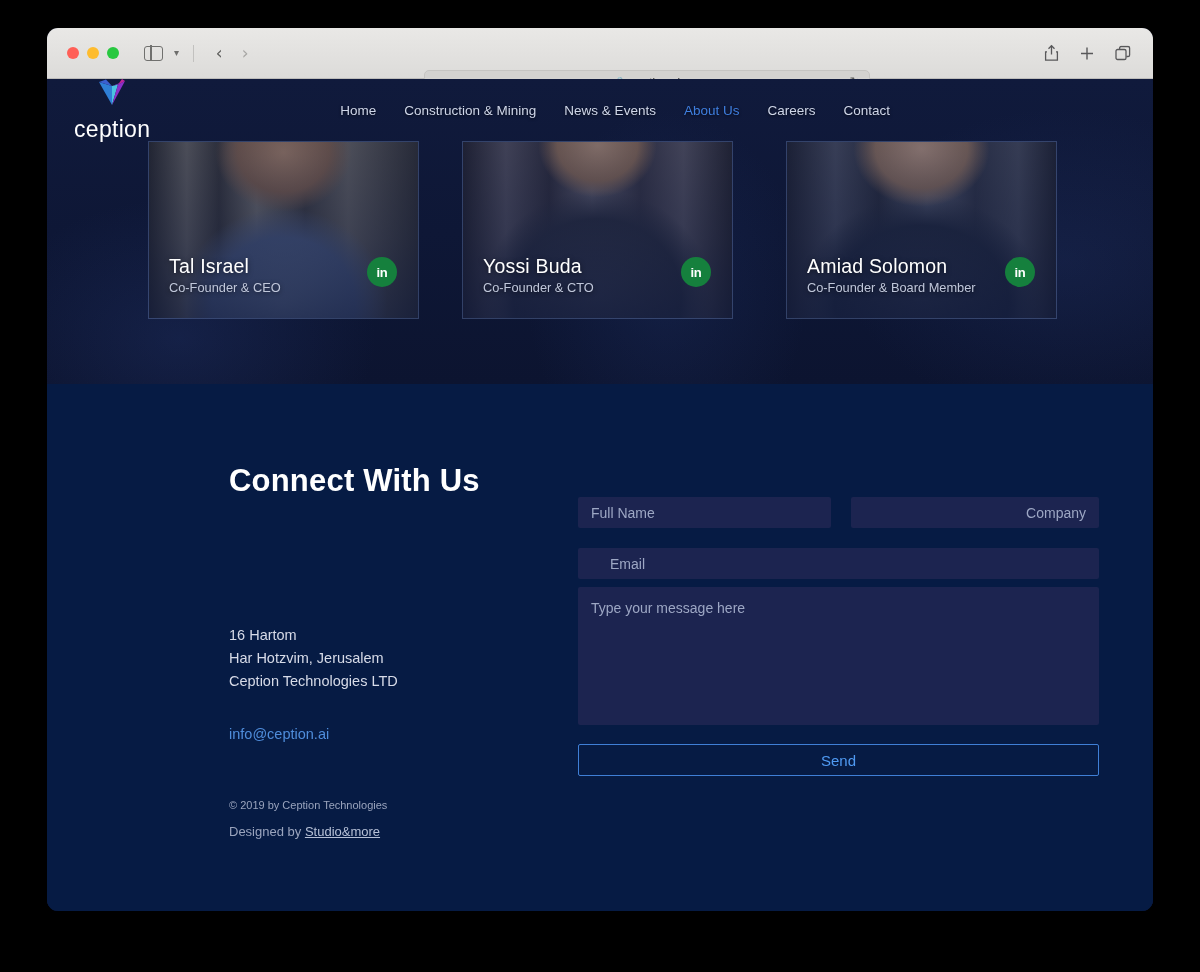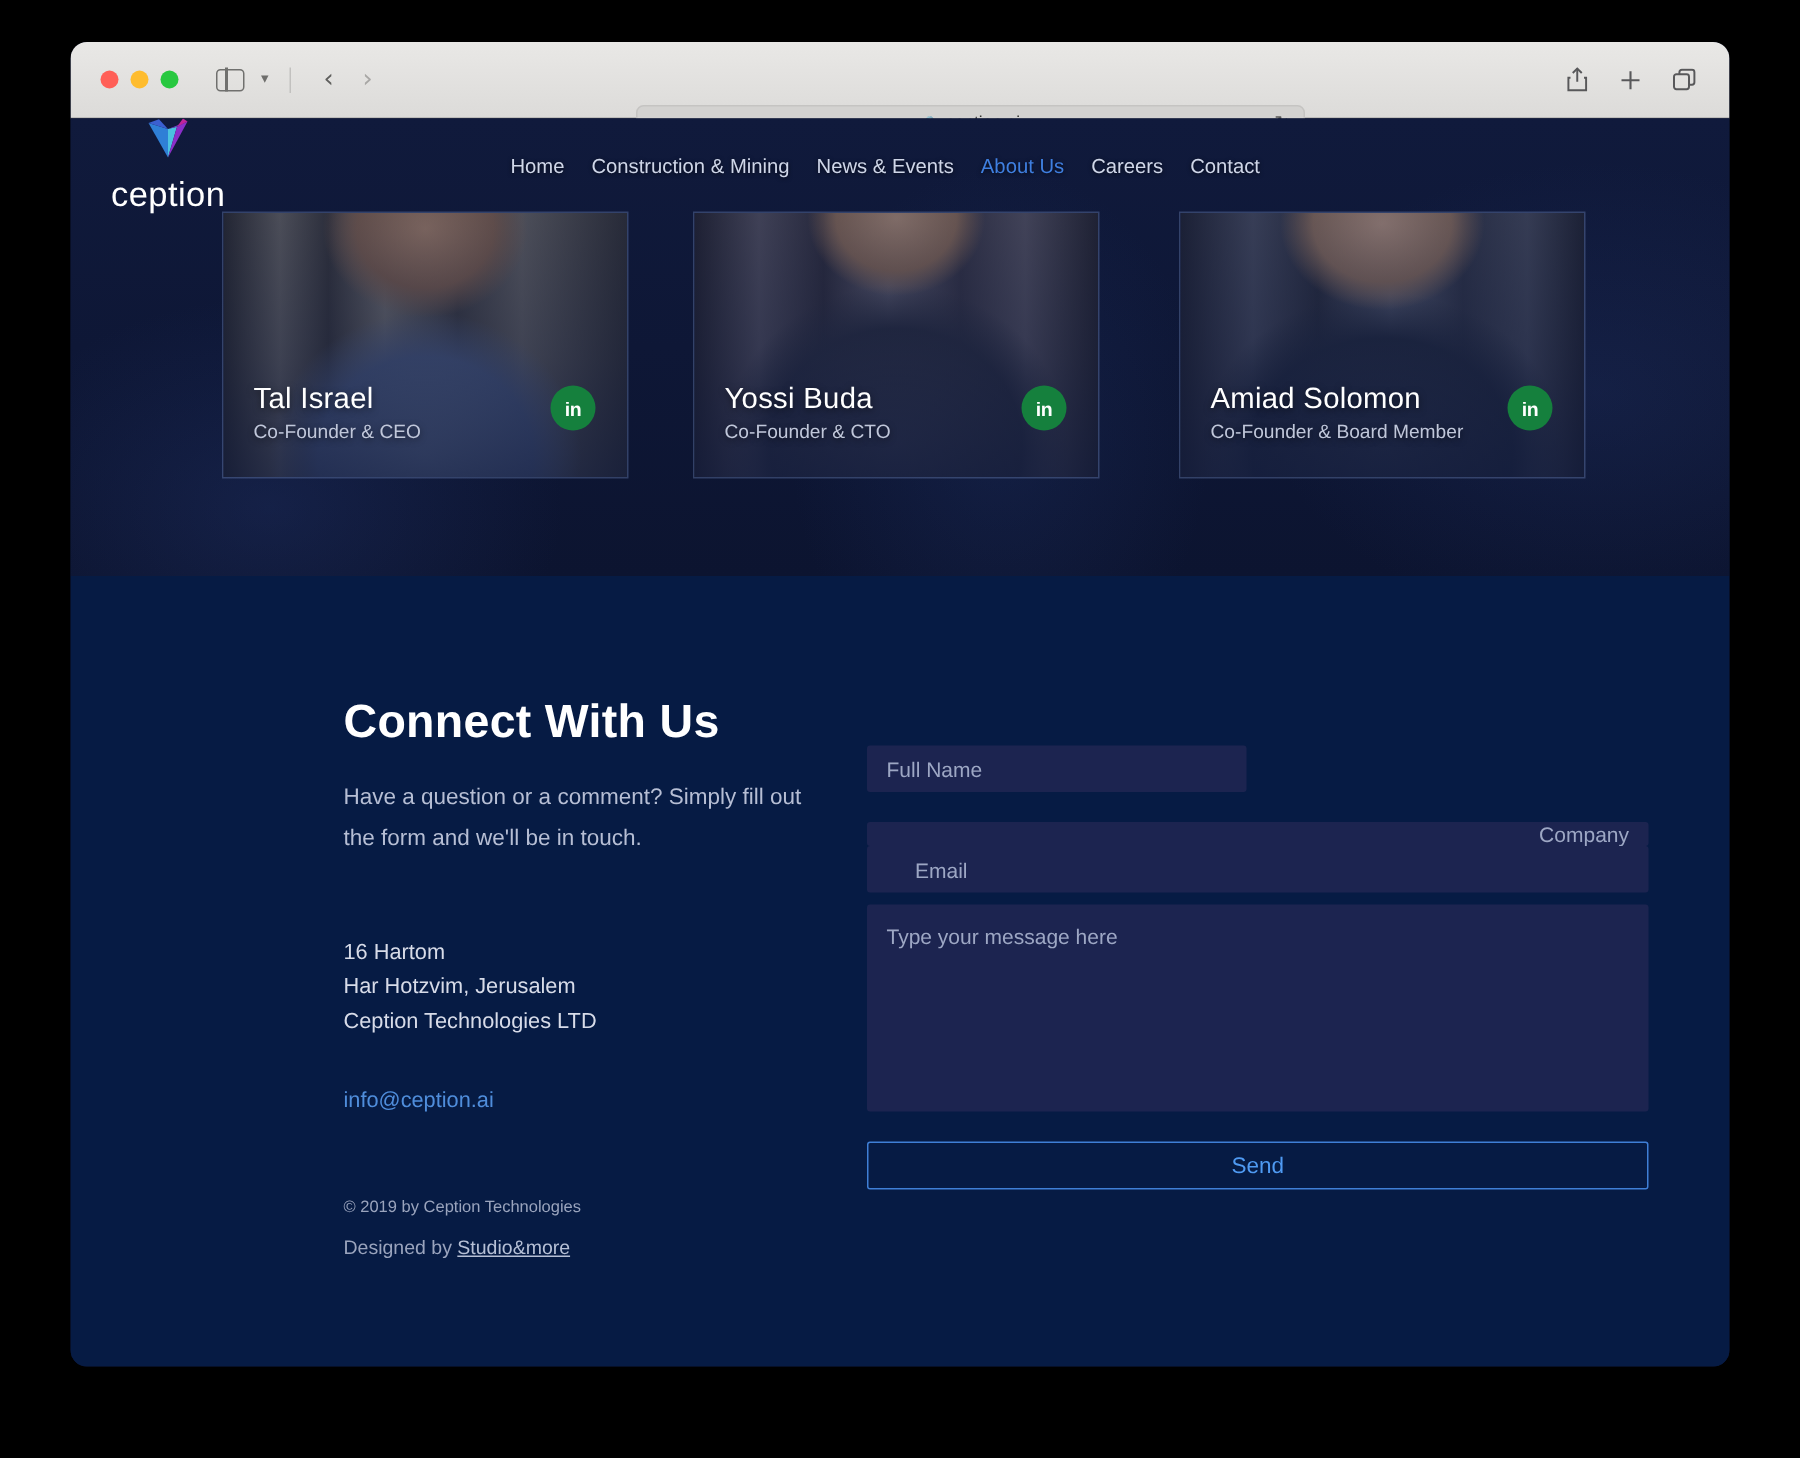--- a/index.html
+++ b/index.html
@@ -100,21 +100,21 @@
   
   .topnav {
     position: absolute; left: 0; right: 0; top: 0; height: 62px;
     display: flex; align-items: center; z-index: 6;
   }
   .logo { display: flex; align-items: center; gap: 9px; margin-left: 27px; flex-direction: column; }
   .logo-text {
     font-size: 23px; color: #fff; letter-spacing: .3px; font-weight: 400;
   }
   .navlinks {
-    display: flex; align-items: center; gap: 18px;
+    display: flex; align-items: center; gap: 28px;
     margin-left: 190px;
   }
   .navlink {
     font-size: 13.5px; color: #cfd6e8; white-space: nowrap;
     text-shadow: 0 1px 3px rgba(0,0,0,.6);
   }
   .navlink.active { color: #3f7fe0; }
 
   
   .cards { position: absolute; top: 62px; left: 0; right: 0; height: 178px; }
@@ -200,21 +200,21 @@
     font-size: 11px; color: #9aa4bd;
   }
   .f-design {
     position: absolute; left: 182px; top: 361px;
     font-size: 13px; color: #9aa4bd;
   }
   .f-design a { color: #b6c0d6; text-decoration: underline; }
 
   
   .form { position: absolute; left: 531px; top: 34px; width: 521px; }
-  .frow { display: flex; gap: 20px; margin-bottom: 0; flex-direction: column; }
+  .frow { display: flex; gap: 20px; margin-bottom: 20px; }
   .field {
     background: #1c2450;
     border: none; outline: none;
     color: #fff;
     font-family: "Liberation Sans", sans-serif;
     font-size: 14px;
     padding: 0 13px;
     height: 31px;
     border-radius: 2px;
   }
@@ -344,21 +344,20 @@
           <span class="navlink">Careers</span>
           <span class="navlink">Contact</span>
         </div>
       </div>
     </div>
 
     <div class="footer">
       <div class="f-inner">
 
         <div class="f-title">Connect With Us</div>
-        <div class="f-sub">Have a question or a comment? Simply fill out the form and we'll be in touch.</div>
 
         <div class="f-addr">
           <div>16 Hartom</div>
           <div>Har Hotzvim, Jerusalem</div>
           <div>Ception Technologies LTD</div>
         </div>
 
         <a class="f-mail" href="#">info@ception.ai</a>
 
         <div class="f-copy">© 2019 by Ception Technologies</div>

